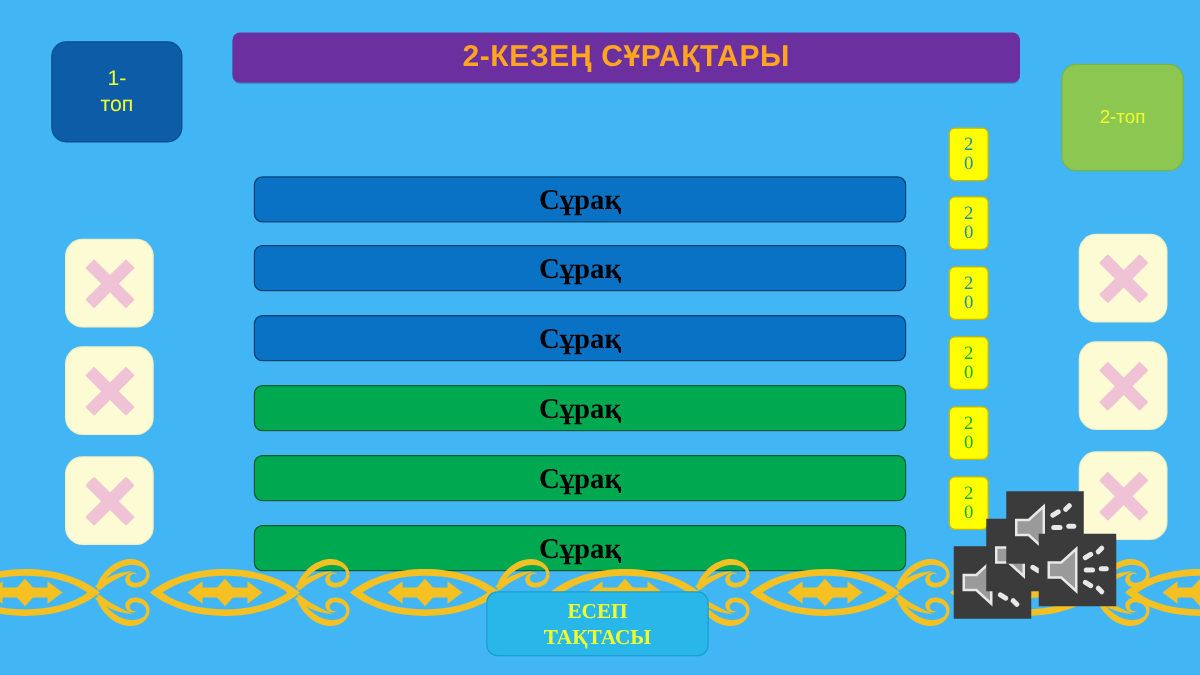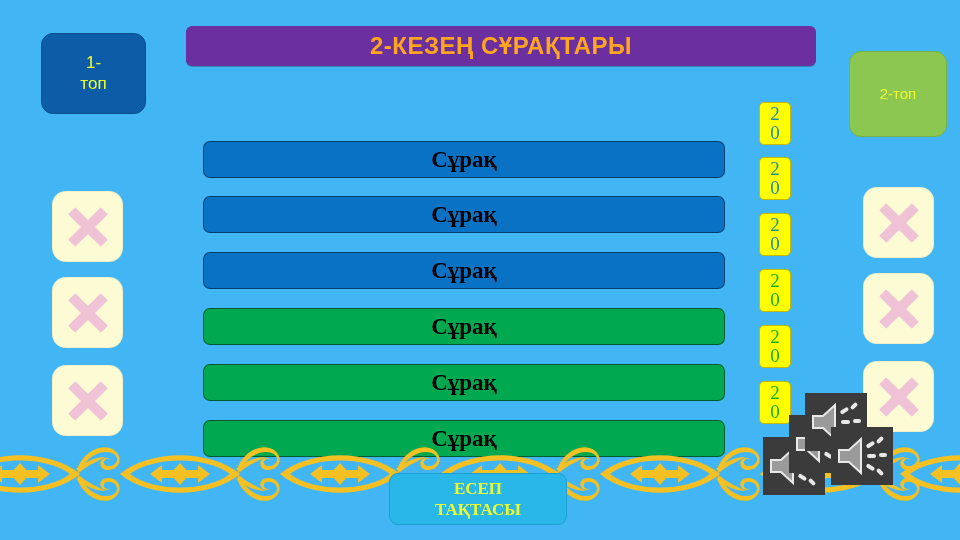--- a/index.html
+++ b/index.html
@@ -54,21 +54,21 @@
     box-sizing:border-box;
   }
   .qbtn.blue{background:#0a72c4;}
   .qbtn.green{background:#00a84f;}
 
   .score-box{
     position:absolute;left:759px;width:32px;height:43px;
     background:#ffff00;border:1px solid #c9b800;border-radius:5px;
     display:flex;align-items:center;justify-content:center;
     font-family:"Liberation Serif", serif;
-    font-size:19px;line-height:.95;font-weight:normal;
+    font-size:15px;line-height:.95;font-weight:normal;
     text-align:center;box-sizing:border-box;
   }
   .score-box.teal{color:#1f8fa8;}
   .score-box.green{color:#13b020;}
   .score-box span{display:block;width:14px;word-break:break-all;}
 
   
   .xbtn{
     position:absolute;width:69px;height:69px;
     background:#fdfbd4;border-radius:13px;

